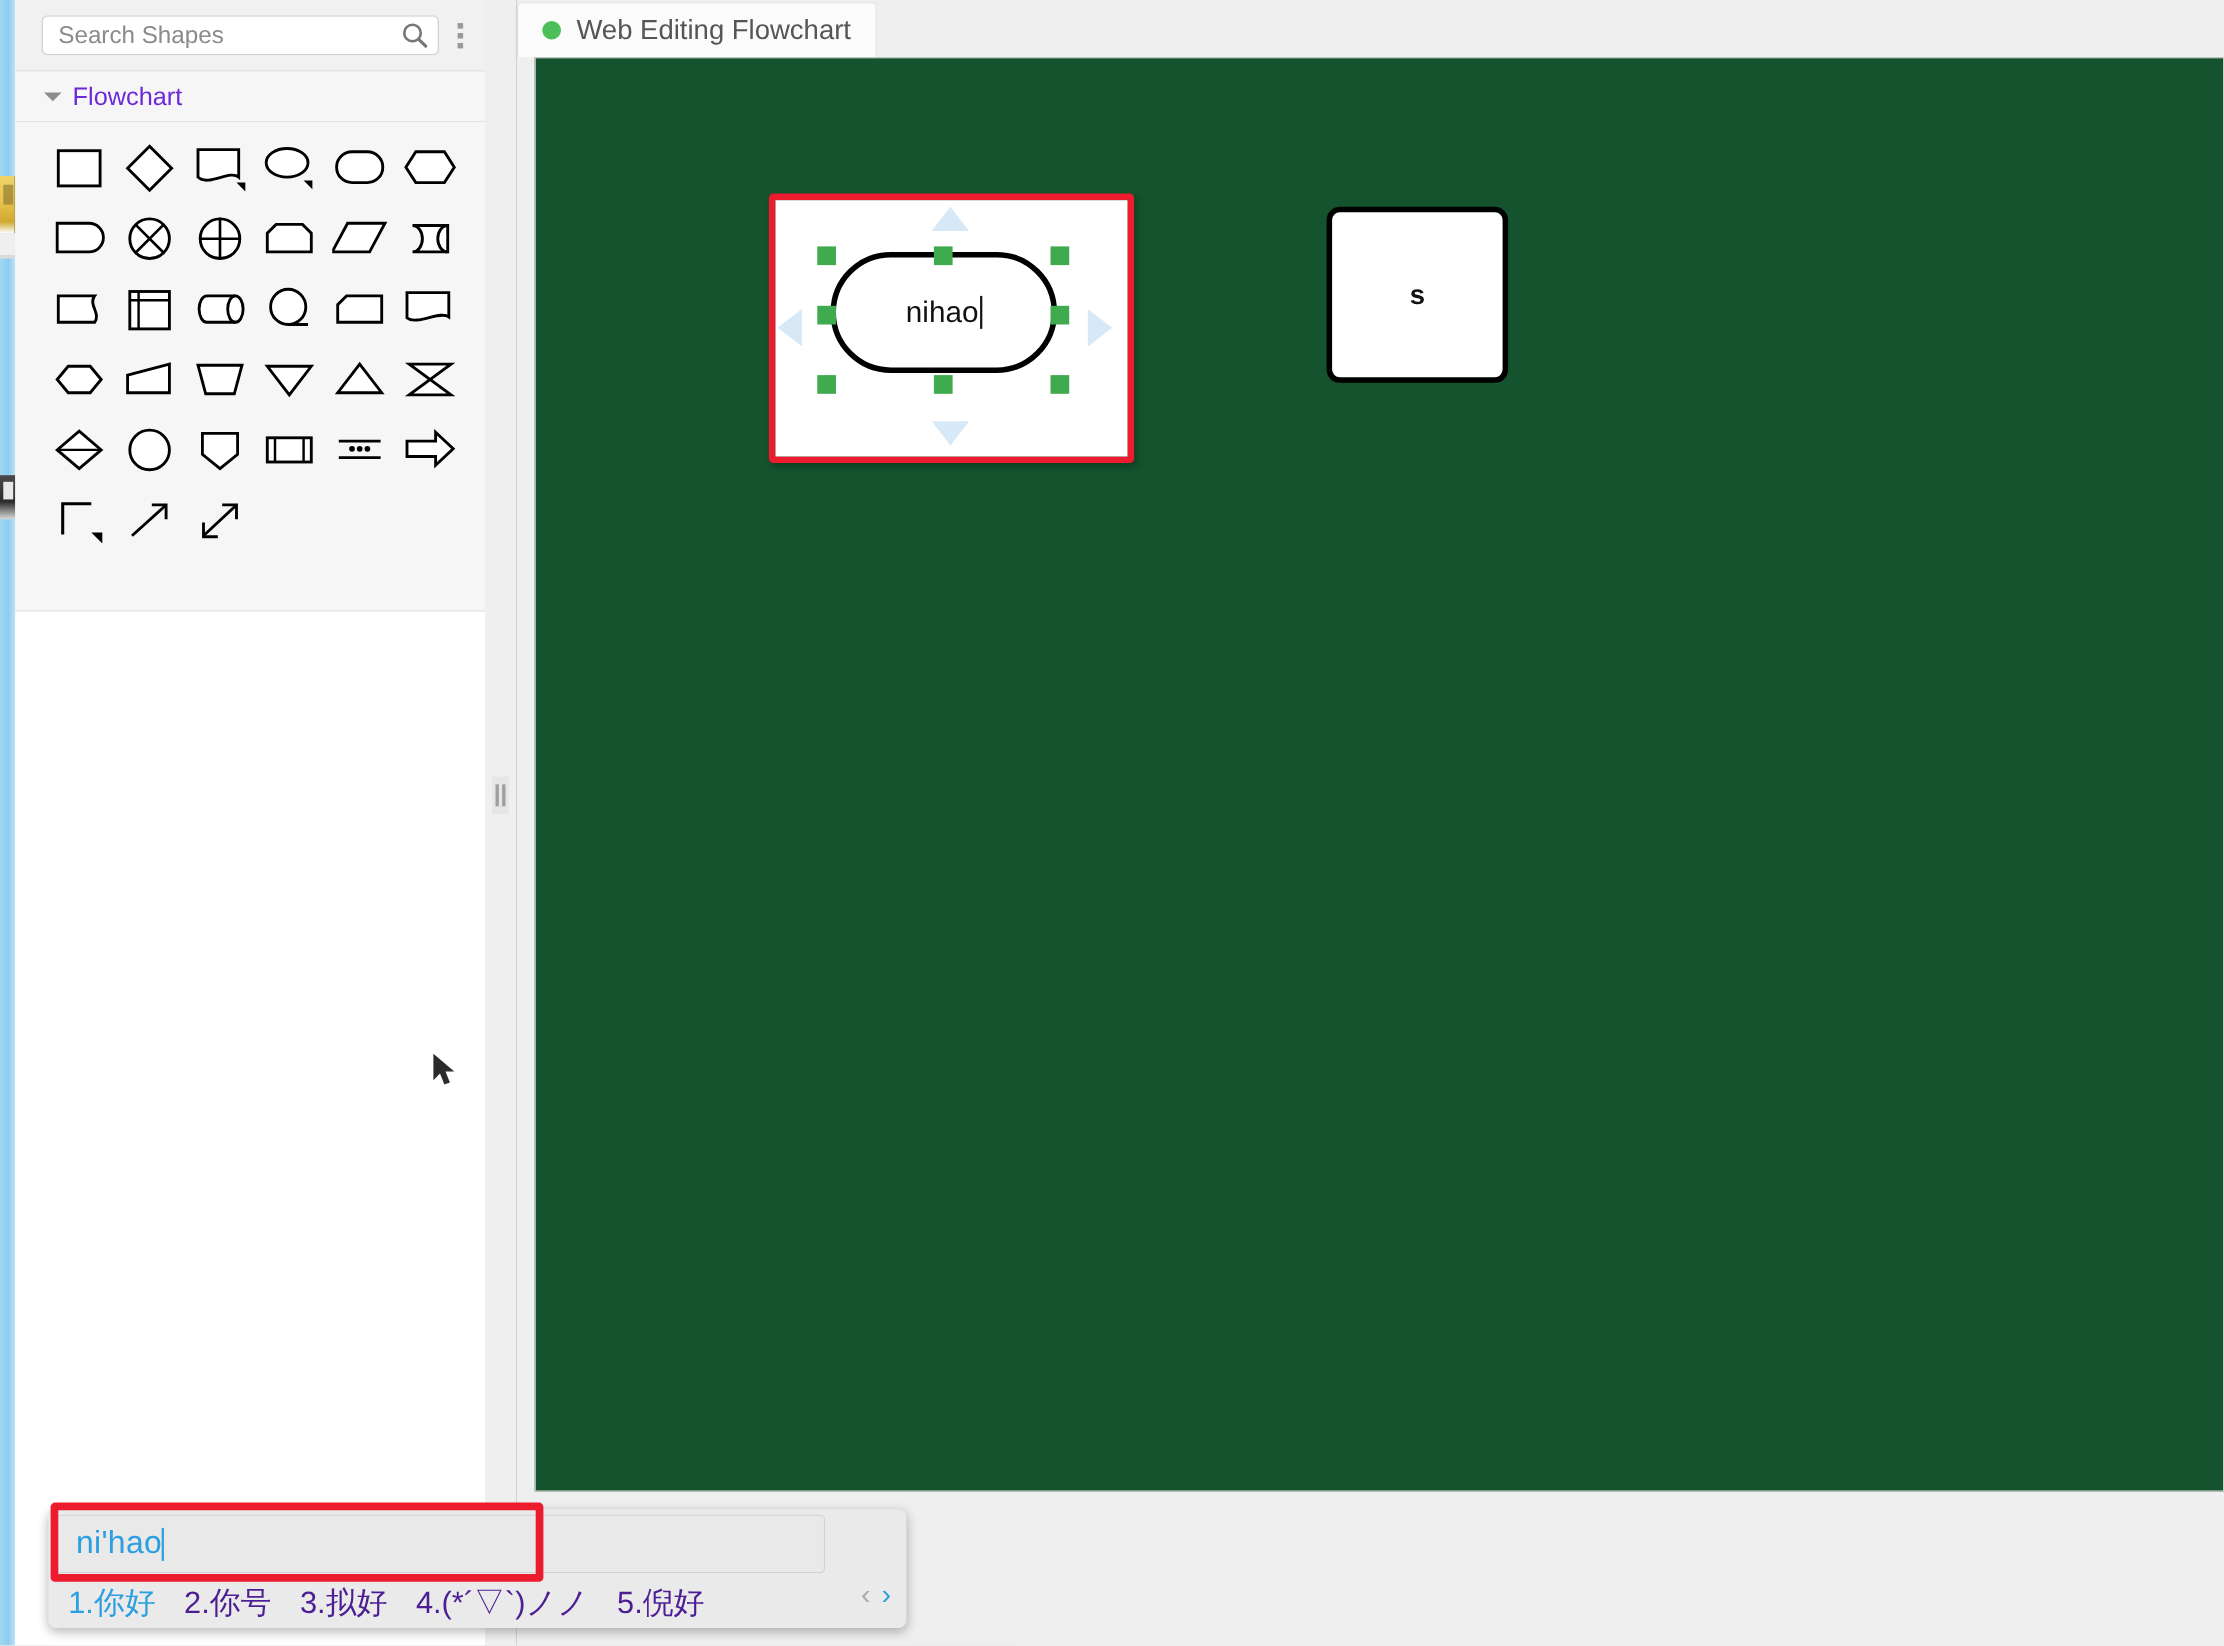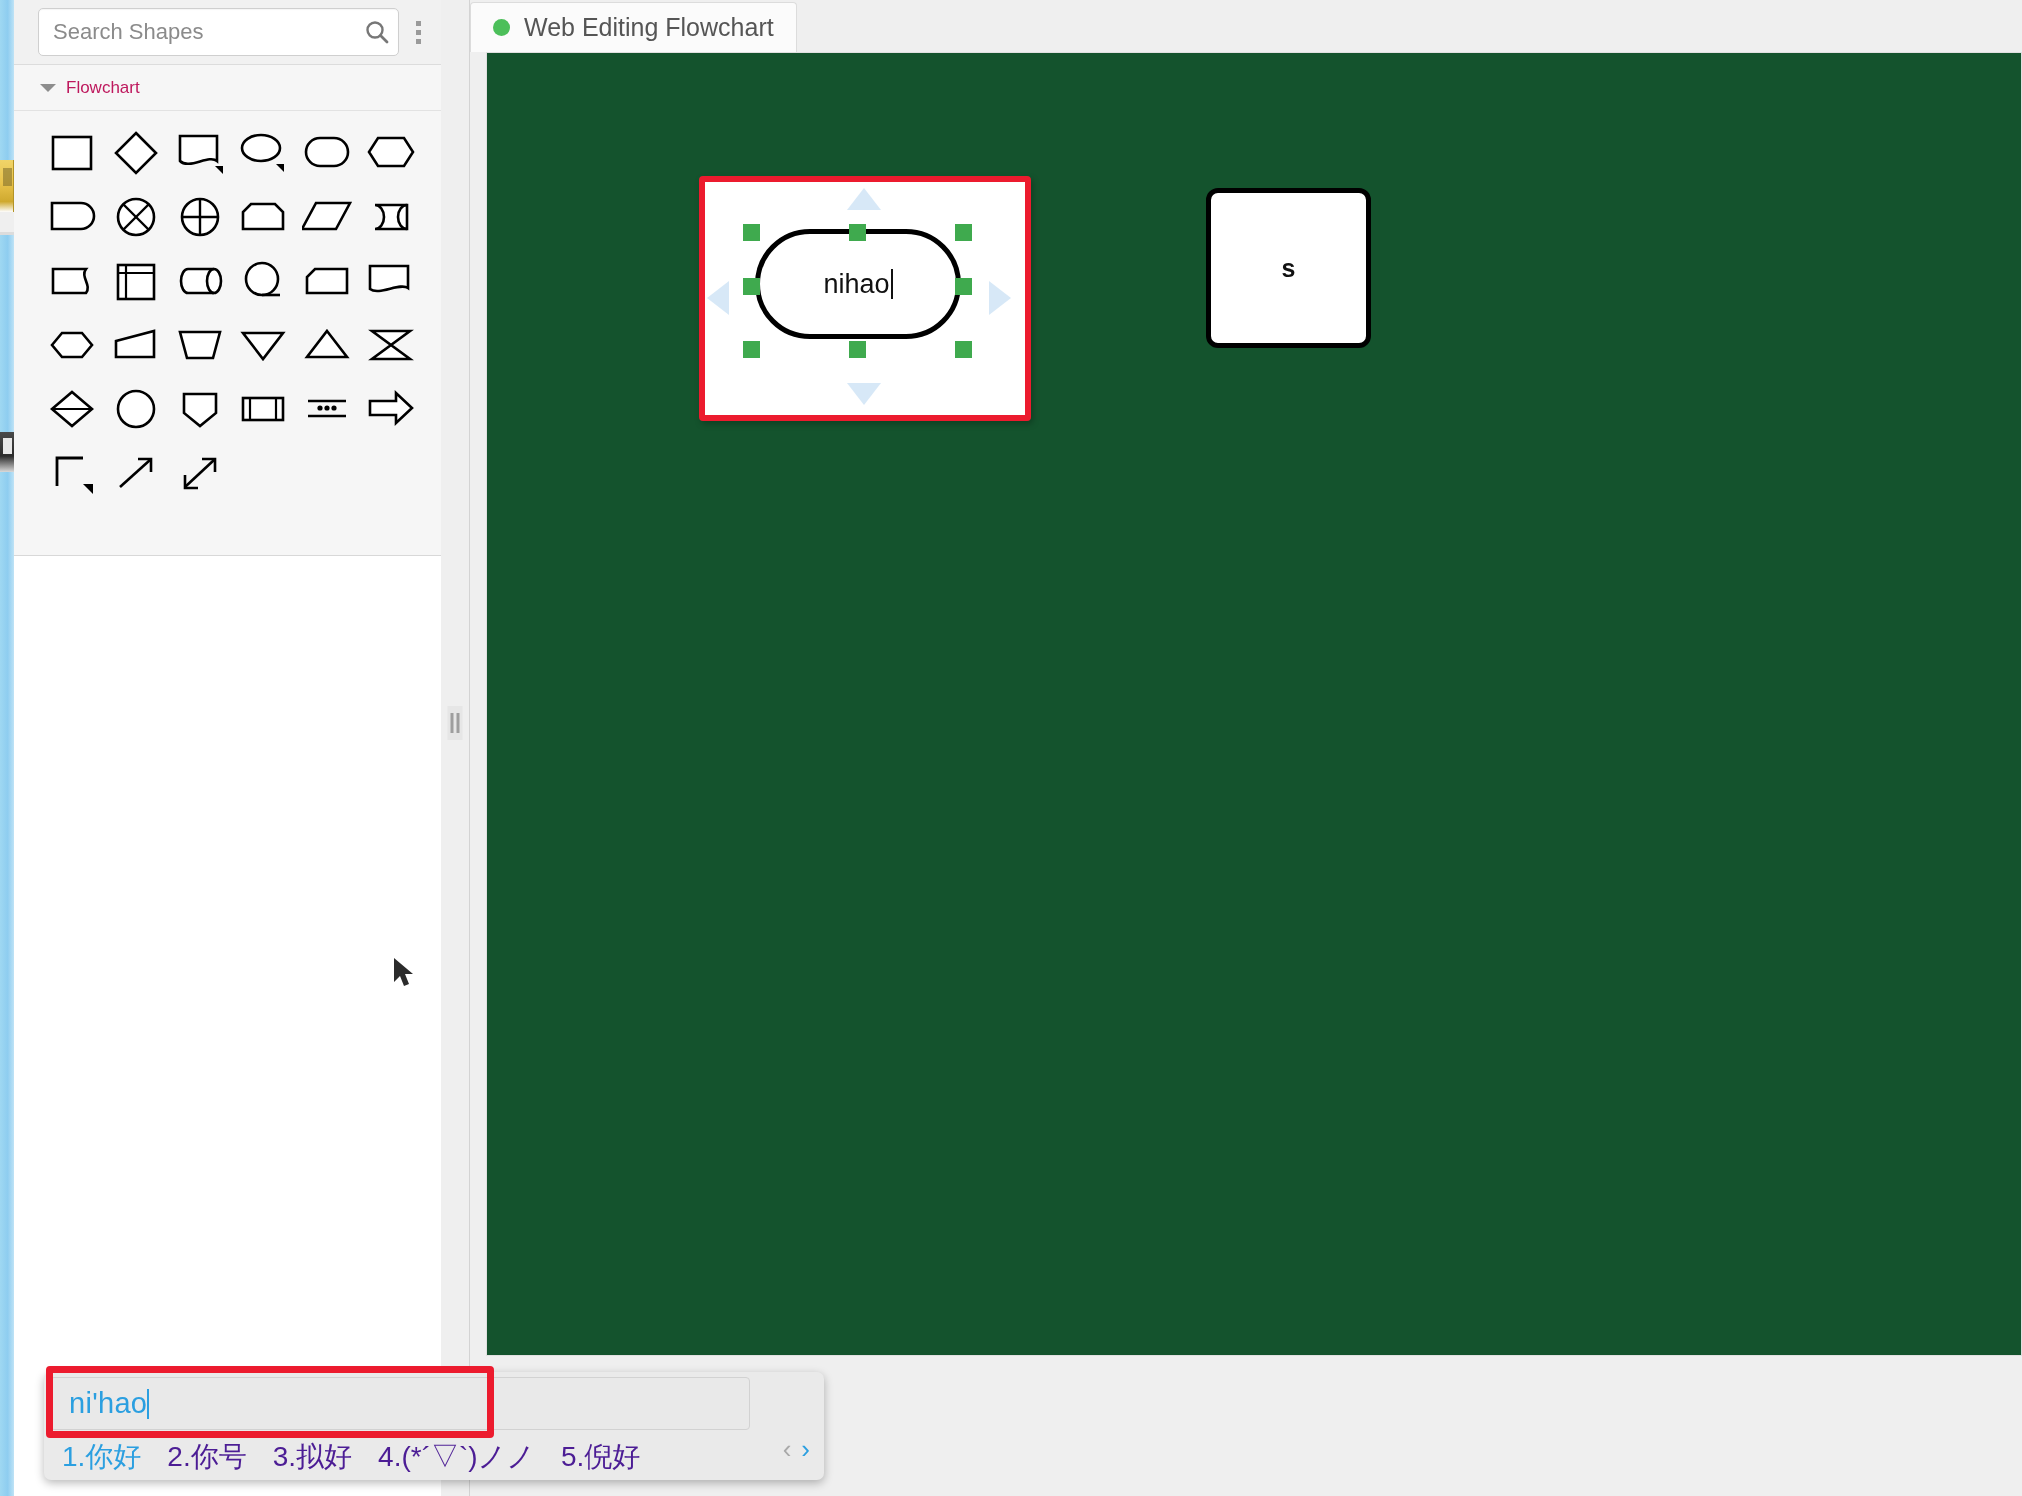--- a/index.html
+++ b/index.html
@@ -44,21 +44,21 @@
   .shapes-panel {
     position: absolute; left: 14px; top: 0; width: 427px; height: 1496px;
     background: #f6f6f6; border-right: 1px solid #d3d3d3;
   }
   .search-row {
     position: absolute; left: 0; top: 0; width: 427px; height: 65px;
     background: #f1f1f1; border-bottom: 1px solid #dcdcdc;
     display: flex; align-items: center; padding: 0 10px 0 24px;
   }
   .search-box {
-    position: relative; flex: 1 1 auto; height: 48px;
+    position: relative; flex: 1 1 auto; height: 36px;
     background: #ffffff; border: 1px solid #cfcfcf; border-radius: 5px;
     display: flex; align-items: center; padding: 0 8px 0 14px;
     box-shadow: inset 0 1px 1px rgba(0,0,0,.04);
   }
   .search-input {
     flex: 1 1 auto; border: none; outline: none; background: transparent;
     font-family: "Liberation Sans", sans-serif; font-size: 22px; color: #3a3a3a;
   }
   .search-input::placeholder { color: #8b8b8b; }
   .search-icon { width: 26px; height: 26px; flex: 0 0 auto; }
@@ -67,21 +67,21 @@
     display: flex; flex-direction: column; align-items: center; justify-content: center; gap: 4px;
   }
   .kebab i { display: block; width: 5px; height: 5px; background: #9a9a9a; }
 
   .section-header {
     position: absolute; left: 0; top: 65px; width: 427px; height: 46px;
     display: flex; align-items: center; gap: 10px; padding-left: 26px;
     background: #f6f6f6; border-bottom: 1px solid #e2e2e2;
   }
   .caret { width: 0; height: 0; border-left: 8px solid transparent; border-right: 8px solid transparent; border-top: 8px solid #8d8d8d; }
-  .section-title { font-size: 17px; color: #be185d; }
+  .section-title { font-size: 23px; color: #6d28d9; }
 
   .shape-grid {
     position: absolute; left: 0; top: 111px; width: 427px; height: 445px;
     background: #f6f6f6; border-bottom: 1px solid #d8d8d8;
     display: grid; grid-template-columns: repeat(6, 1fr); grid-auto-rows: 64px;
     padding: 10px 18px 0 26px; align-items: center; justify-items: center;
   }
   .shape-cell { width: 62px; height: 62px; display: flex; align-items: center; justify-content: center; cursor: default; }
   .shape-cell svg { display: block; }
 

